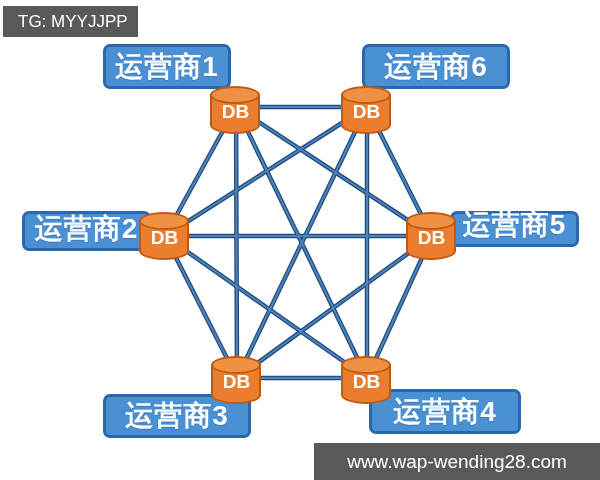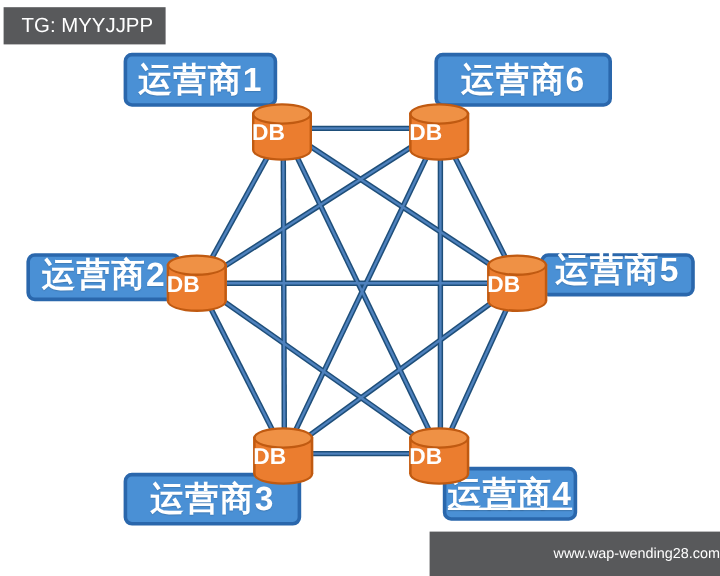--- a/index.html
+++ b/index.html
@@ -34,33 +34,33 @@
     position:absolute; left:0; top:8px; width:46px; height:31px;
     border-left:2.5px solid var(--db-border); border-right:2.5px solid var(--db-border);
     background:var(--db-fill);
   }
   .cyl::before{ 
     content:""; position:absolute; left:0; bottom:0; width:46px; height:14px;
     border:2.5px solid var(--db-border); border-radius:50%; background:var(--db-fill);
   }
   .db-label{
     position:absolute; z-index:5; left:0; top:15px; width:51px;
-    color:var(--db-text); font-weight:bold; font-size:19px;
+    text-align:center; color:var(--db-text); font-weight:bold; font-size:19px;
   }
   .badge{
     position:absolute; background:var(--watermark-bg); color:var(--watermark-text);
     box-sizing:border-box;
   }
   .tg-badge{
     left:3px; top:6px; width:135px; height:31px;
     font-size:17px; line-height:31px; padding-left:15px;
   }
   .site-badge{
-    right:0; bottom:0; width:242px; height:37px;
-    font-size:12px; line-height:37px; text-align:right;
+    right:0; bottom:0; width:286px; height:37px;
+    font-size:19px; line-height:37px; text-align:center;
   }
 </style>
 </head>
 <body>
 
 <div class="stage">
 
   <svg id="mesh" class="mesh" width="600" height="480" viewBox="0 0 600 480">
       <line x1="236" y1="107" x2="165" y2="236" stroke="#1E4E79" stroke-width="4.5"></line>
       <line x1="236" y1="107" x2="237" y2="378" stroke="#1E4E79" stroke-width="4.5"></line>
@@ -96,21 +96,21 @@
 
   <div class="op-box" style="left:103px;top:44px;width:128px;height:45px;">
     <span>运营商1</span>
   </div>
   <div class="op-box" style="left:22px;top:211px;width:129px;height:40px;">
     <span>运营商2</span>
   </div>
   <div class="op-box" style="left:103px;top:394px;width:148px;height:44px;">
     <span>运营商3</span>
   </div>
-  <div class="op-box" style="left:369px;top:389px;width:112px;height:45px;text-decoration:underline;">
+  <div class="op-box" style="left:369px;top:389px;width:152px;height:45px;">
     <span>运营商4</span>
   </div>
   <div class="op-box" style="left:450px;top:211px;width:129px;height:36px;">
     <span>运营商5</span>
   </div>
   <div class="op-box" style="left:362px;top:44px;width:148px;height:45px;">
     <span>运营商6</span>
   </div>
 
   <div class="cyl" style="left:210px;top:86px;">

